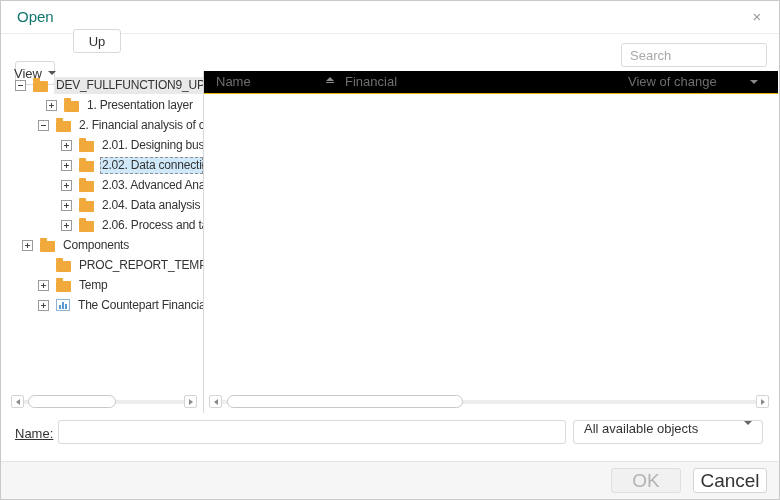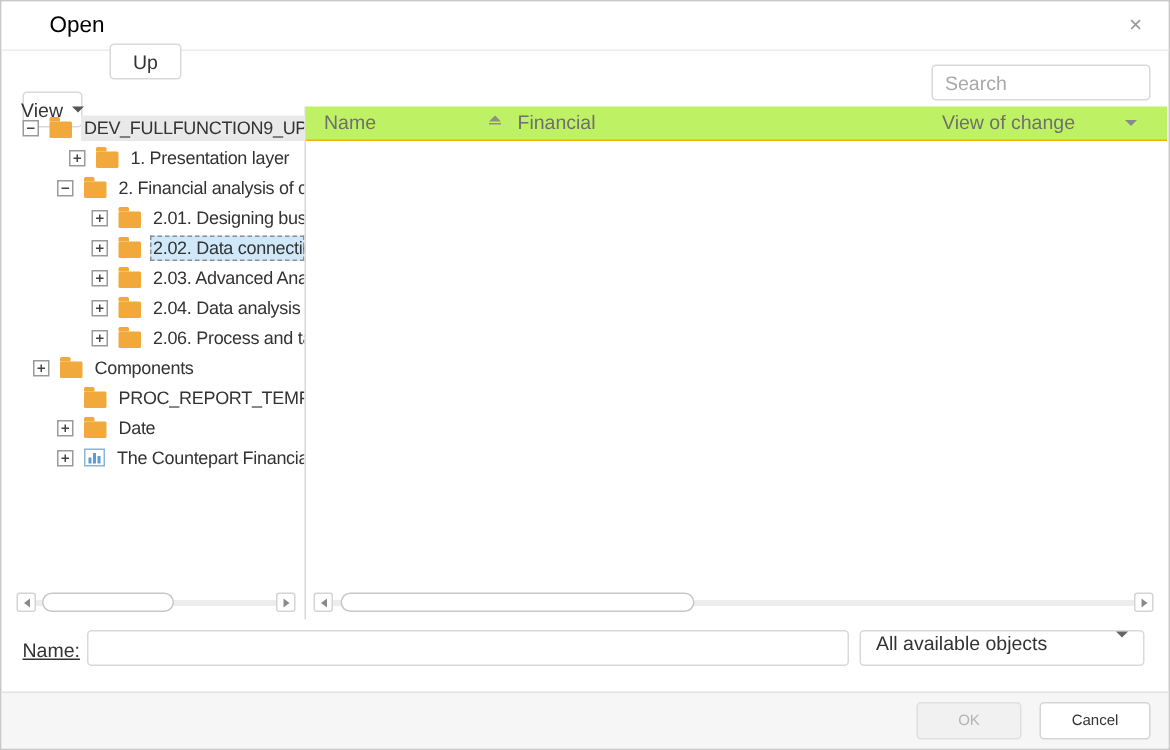--- a/index.html
+++ b/index.html
@@ -3,36 +3,36 @@
 <meta charset="utf-8">
 <style>
   html,body{margin:0;padding:0;background:#fff;}
   .dialog{
     position:relative;width:780px;height:500px;box-sizing:border-box;
     background:#fff;border:1px solid #c9c9c9;overflow:hidden;
     font-family:"Liberation Sans",sans-serif;color:#333;
   }
   
   .titlebar{position:absolute;left:0;top:0;right:0;height:32px;border-bottom:1px solid #ececec;background:#fff;}
-  .title{position:absolute;left:32px;top:7px;font-size:15px;color:#000000;}
+  .title{position:absolute;left:16px;top:7px;font-size:15px;color:#0f766e;}
   .close{position:absolute;right:12px;top:5px;width:20px;height:20px;display:flex;align-items:center;justify-content:center;
          color:#999;font-size:15px;cursor:pointer;}
   
   .btn{position:absolute;height:24px;box-sizing:border-box;border:1px solid #d9d9d9;border-radius:3px;background:#fff;
        font-size:13px;color:#333;display:flex;align-items:center;justify-content:center;cursor:pointer;}
   .btn-view{left:14px;top:60px;width:40px;gap:6px;}
   .btn-up{left:72px;top:28px;width:48px;}
   .caret-down{width:0;height:0;border-left:4px solid transparent;border-right:4px solid transparent;border-top:4px solid #555;}
   .search{position:absolute;right:12px;top:42px;width:146px;height:24px;box-sizing:border-box;
           border:1px solid #d9d9d9;border-radius:3px;padding:0 8px;font-size:13px;color:#333;outline:none;}
   .search::placeholder{color:#a8a8a8;}
   
   .tree-pane{position:absolute;left:1px;top:70px;width:201px;height:322px;overflow:hidden;padding-top:4px;box-sizing:border-box;}
   .splitter{position:absolute;left:202px;top:70px;width:1px;height:342px;background:#d8d8d8;cursor:col-resize;}
-  .list-header{position:absolute;left:203px;top:70px;right:1px;height:22px;background:#bef264;border-bottom:5px solid #eab308;}
+  .list-header{position:absolute;left:203px;top:70px;right:1px;height:22px;background:#000000;border-bottom:5px solid #eab308;}
   .col{position:absolute;top:3px;font-size:13px;color:#6f6f6f;white-space:nowrap;cursor:pointer;}
   .col-name{left:12px;} .col-ident{left:141px;} .col-date{left:424px;}
   .sort-asc{position:absolute;left:122px;top:6px;}
   .sort-asc .tri{width:0;height:0;border-left:4px solid transparent;border-right:4px solid transparent;border-bottom:4px solid #8e8e8e;}
   .sort-asc .bar{width:8px;height:1px;background:#8e8e8e;margin-top:1px;}
   .col-menu{position:absolute;right:20px;top:9px;width:0;height:0;cursor:pointer;
             border-left:4px solid transparent;border-right:4px solid transparent;border-top:4px solid #8a8a8a;}
   .list-body{position:absolute;left:203px;top:93px;right:1px;height:299px;background:#fff;}
   
   .tree-row{display:flex;align-items:center;height:20px;font-size:12px;letter-spacing:-0.2px;color:#333;cursor:pointer;}
@@ -64,21 +64,21 @@
   .hs-right .sb-thumb{left:18px;width:236px;}
   
   .name-label{position:absolute;left:14px;top:425px;font-size:13px;color:#333;text-decoration:underline;}
   .name-input{position:absolute;left:57px;top:419px;width:508px;height:24px;box-sizing:border-box;
               border:1px solid #d9d9d9;border-radius:3px;padding:0 8px;font-size:13px;outline:none;}
   .filter-select{position:absolute;left:572px;top:419px;width:190px;height:24px;box-sizing:border-box;background:#fff;
                  border:1px solid #d9d9d9;border-radius:3px;display:flex;align-items:flex-start;padding:0 10px;font-size:13px;color:#333;cursor:pointer;}
   .filter-select .caret-down{margin-left:auto;border-top-color:#666;}
   
   .footer{position:absolute;left:0;right:0;bottom:0;height:38px;box-sizing:border-box;background:#f6f6f6;border-top:1px solid #e3e3e3;}
-  .f-btn{position:absolute;top:6px;height:25px;box-sizing:border-box;border-radius:3px;font-size:10px;
+  .f-btn{position:absolute;top:6px;height:25px;box-sizing:border-box;border-radius:3px;font-size:19px;
          display:flex;align-items:center;justify-content:center;font-family:"Liberation Sans",sans-serif;}
   .btn-ok{right:98px;width:70px;background:#f1f1f1;border:1px solid #dfdfdf;color:#b3b3b3;cursor:default;}
   .btn-cancel{right:12px;width:74px;background:#fff;border:1px solid #d5d5d5;color:#333;cursor:pointer;}
 </style>
 </head>
 <body>
 
 <div class="dialog">
 
   <div class="titlebar">
@@ -142,21 +142,21 @@
         <span class="tree-label">Components</span>
       </div>
       <div class="tree-row" style="padding-left: 36px;">
         <span class="exp-spacer"></span>
         <span class="icon-folder"></span>
         <span class="tree-label">PROC_REPORT_TEMPLA</span>
       </div>
       <div class="tree-row" style="padding-left: 36px;">
         <span class="expander plus"></span>
         <span class="icon-folder"></span>
-        <span class="tree-label">Date</span>
+        <span class="tree-label">Temp</span>
       </div>
       <div class="tree-row" style="padding-left: 36px;">
         <span class="expander plus"></span>
         <span class="icon-chart">
           <i></i>
           <i></i>
           <i></i>
         </span>
         <span class="tree-label">The Countepart Financial A</span>
       </div>

